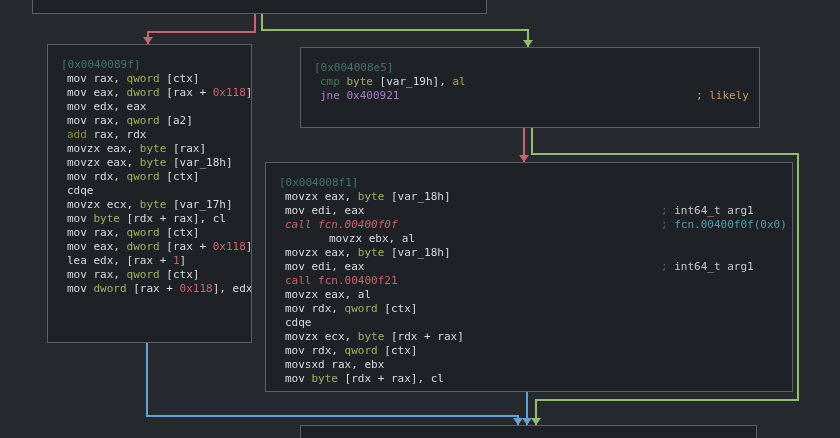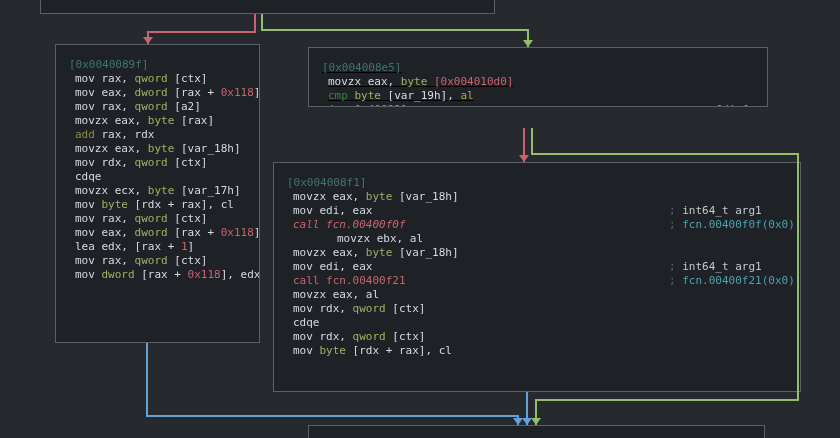--- a/index.html
+++ b/index.html
@@ -3,21 +3,21 @@
 <meta charset="utf-8">
 <style>
   html,body{margin:0;padding:0;background:#262a2f;}
   .canvas{
     position:relative;width:840px;height:438px;overflow:hidden;
     background:#262a2f;
     font-family:"DejaVu Sans Mono","Liberation Mono",monospace;
   }
   .block{
     position:absolute;background:#1e2227;border:1px solid #5a6067;
-    box-sizing:border-box;padding-top:13px;overflow:hidden;margin-left:8px;
+    box-sizing:border-box;padding-top:13px;overflow:hidden;
   }
   .block-header{
     height:14px;line-height:14px;padding-left:13px;
     font-size:11px;white-space:pre;
   }
   .asm-line{
     position:relative;height:14px;line-height:14px;padding-left:19px;
     font-size:11px;white-space:pre;color:#d7dae0;
   }
   .asm-comment{position:absolute;left:395px;top:0;white-space:pre;}
@@ -29,53 +29,55 @@
 </style>
 </head>
 <body>
 
 <div class="canvas" id="canvas">
     <div class="block" style="left: 32px; top: -40px; width: 455px; height: 54px;"></div>
     <div class="block" style="left: 47px; top: 44px; width: 205px; height: 299px;">
       <div class="block-header" style="color: rgb(64, 117, 107);">[0x0040089f]</div>
       <div class="asm-line"><span style="color: rgb(215, 218, 224);">mov rax, </span><span style="color: rgb(162, 176, 95);">qword</span><span style="color: rgb(215, 218, 224);"> [ctx]</span></div>
       <div class="asm-line"><span style="color: rgb(215, 218, 224);">mov eax, </span><span style="color: rgb(162, 176, 95);">dword</span><span style="color: rgb(215, 218, 224);"> [rax + </span><span style="color: rgb(201, 100, 110);">0x118</span><span style="color: rgb(215, 218, 224);">]</span></div>
+      <div class="asm-line"><span style="color: rgb(215, 218, 224);">mov edx, eax</span></div>
       <div class="asm-line"><span style="color: rgb(215, 218, 224);">mov rax, </span><span style="color: rgb(162, 176, 95);">qword</span><span style="color: rgb(215, 218, 224);"> [a2]</span></div>
+      <div class="asm-line"><span style="color: rgb(139, 139, 58);">add</span><span style="color: rgb(215, 218, 224);"> rax, rdx</span></div>
       <div class="asm-line"><span style="color: rgb(215, 218, 224);">movzx eax, </span><span style="color: rgb(162, 176, 95);">byte</span><span style="color: rgb(215, 218, 224);"> [rax]</span></div>
-      <div class="asm-line"><span style="color: rgb(139, 139, 58);">add</span><span style="color: rgb(215, 218, 224);"> rax, rdx</span></div>
       <div class="asm-line"><span style="color: rgb(215, 218, 224);">movzx eax, </span><span style="color: rgb(162, 176, 95);">byte</span><span style="color: rgb(215, 218, 224);"> [var_18h]</span></div>
       <div class="asm-line"><span style="color: rgb(215, 218, 224);">mov rdx, </span><span style="color: rgb(162, 176, 95);">qword</span><span style="color: rgb(215, 218, 224);"> [ctx]</span></div>
       <div class="asm-line"><span style="color: rgb(215, 218, 224);">cdqe</span></div>
       <div class="asm-line"><span style="color: rgb(215, 218, 224);">movzx ecx, </span><span style="color: rgb(162, 176, 95);">byte</span><span style="color: rgb(215, 218, 224);"> [var_17h]</span></div>
       <div class="asm-line"><span style="color: rgb(215, 218, 224);">mov </span><span style="color: rgb(162, 176, 95);">byte</span><span style="color: rgb(215, 218, 224);"> [rdx + rax], cl</span></div>
       <div class="asm-line"><span style="color: rgb(215, 218, 224);">mov rax, </span><span style="color: rgb(162, 176, 95);">qword</span><span style="color: rgb(215, 218, 224);"> [ctx]</span></div>
       <div class="asm-line"><span style="color: rgb(215, 218, 224);">mov eax, </span><span style="color: rgb(162, 176, 95);">dword</span><span style="color: rgb(215, 218, 224);"> [rax + </span><span style="color: rgb(201, 100, 110);">0x118</span><span style="color: rgb(215, 218, 224);">]</span></div>
       <div class="asm-line"><span style="color: rgb(215, 218, 224);">lea edx, [rax + </span><span style="color: rgb(201, 100, 110);">1</span><span style="color: rgb(215, 218, 224);">]</span></div>
       <div class="asm-line"><span style="color: rgb(215, 218, 224);">mov rax, </span><span style="color: rgb(162, 176, 95);">qword</span><span style="color: rgb(215, 218, 224);"> [ctx]</span></div>
       <div class="asm-line"><span style="color: rgb(215, 218, 224);">mov </span><span style="color: rgb(162, 176, 95);">dword</span><span style="color: rgb(215, 218, 224);"> [rax + </span><span style="color: rgb(201, 100, 110);">0x118</span><span style="color: rgb(215, 218, 224);">], edx</span></div>
     </div>
-    <div class="block" style="left: 300px; top: 47px; width: 460px; height: 60px; text-decoration: underline;">
+    <div class="block" style="left: 300px; top: 47px; width: 460px; height: 81px;">
       <div class="block-header" style="color: rgb(64, 117, 107);">[0x004008e5]</div>
-      <div class="asm-line"><span style="color: rgb(215, 218, 224);">movzx eax, </span><span style="color: rgb(162, 176, 95);">byte</span><span style="color: rgb(215, 218, 224);"> </span><span style="color: rgb(201, 100, 110);">[0x004010d0]</span></div>
       <div class="asm-line"><span style="color: rgb(61, 125, 70);">cmp </span><span style="color: rgb(162, 176, 95);">byte</span><span style="color: rgb(215, 218, 224);"> [var_19h], </span><span style="color: rgb(179, 160, 74);">al</span></div>
       <div class="asm-line"><span style="color: rgb(168, 123, 200);">jne 0x400921</span><span class="asm-comment"><span style="color: rgb(201, 153, 92);">; likely</span></span></div>
     </div>
     <div class="block" style="left: 265px; top: 162px; width: 528px; height: 230px;">
       <div class="block-header" style="color: rgb(64, 117, 107);">[0x004008f1]</div>
       <div class="asm-line"><span style="color: rgb(215, 218, 224);">movzx eax, </span><span style="color: rgb(162, 176, 95);">byte</span><span style="color: rgb(215, 218, 224);"> [var_18h]</span></div>
       <div class="asm-line"><span style="color: rgb(215, 218, 224);">mov edi, eax</span><span class="asm-comment"><span style="color: rgb(92, 98, 104);">; </span><span style="color: rgb(196, 201, 206);">int64_t arg1</span></span></div>
       <div class="asm-line"><span style="color: rgb(201, 100, 110); font-style: italic;">call fcn.00400f0f</span><span class="asm-comment"><span style="color: rgb(92, 98, 104);">; </span><span style="color: rgb(79, 161, 173);">fcn.00400f0f(0x0)</span></span></div>
       <div class="asm-line"><span style="color: rgb(215, 218, 224); padding-left: 44px;">movzx ebx, al</span></div>
       <div class="asm-line"><span style="color: rgb(215, 218, 224);">movzx eax, </span><span style="color: rgb(162, 176, 95);">byte</span><span style="color: rgb(215, 218, 224);"> [var_18h]</span></div>
       <div class="asm-line"><span style="color: rgb(215, 218, 224);">mov edi, eax</span><span class="asm-comment"><span style="color: rgb(92, 98, 104);">; </span><span style="color: rgb(196, 201, 206);">int64_t arg1</span></span></div>
-      <div class="asm-line"><span style="color: rgb(201, 100, 110);">call fcn.00400f21</span><span class="asm-comment"><span style="color: rgb(92, 98, 104);">; </span><span style="color: rgb(79, 161, 173);">fcn.00400f21(0x0)</span></span></div>
+      <div class="asm-line"><span style="color: rgb(201, 100, 110);">call fcn.00400f21</span></div>
       <div class="asm-line"><span style="color: rgb(215, 218, 224);">movzx eax, al</span></div>
       <div class="asm-line"><span style="color: rgb(215, 218, 224);">mov rdx, </span><span style="color: rgb(162, 176, 95);">qword</span><span style="color: rgb(215, 218, 224);"> [ctx]</span></div>
       <div class="asm-line"><span style="color: rgb(215, 218, 224);">cdqe</span></div>
+      <div class="asm-line"><span style="color: rgb(215, 218, 224);">movzx ecx, </span><span style="color: rgb(162, 176, 95);">byte</span><span style="color: rgb(215, 218, 224);"> [rdx + rax]</span></div>
       <div class="asm-line"><span style="color: rgb(215, 218, 224);">mov rdx, </span><span style="color: rgb(162, 176, 95);">qword</span><span style="color: rgb(215, 218, 224);"> [ctx]</span></div>
+      <div class="asm-line"><span style="color: rgb(215, 218, 224);">movsxd rax, ebx</span></div>
       <div class="asm-line"><span style="color: rgb(215, 218, 224);">mov </span><span style="color: rgb(162, 176, 95);">byte</span><span style="color: rgb(215, 218, 224);"> [rdx + rax], cl</span></div>
     </div>
     <div class="block" style="left: 300px; top: 425px; width: 457px; height: 50px;"></div>
     <div class="edge-seg" style="background: rgb(201, 100, 110); left: 254px; top: 14px; width: 2px; height: 18px;"></div>
     <div class="edge-seg" style="background: rgb(201, 100, 110); left: 147px; top: 31px; width: 109px; height: 2px;"></div>
     <div class="edge-seg" style="background: rgb(201, 100, 110); left: 147px; top: 32px; width: 2px; height: 12px;"></div>
     <div class="arrowhead" style="border-top: 7px solid rgb(201, 100, 110); left: 143px; top: 37px;"></div>
     <div class="edge-seg" style="background: rgb(147, 191, 109); left: 261px; top: 14px; width: 2px; height: 16px;"></div>
     <div class="edge-seg" style="background: rgb(147, 191, 109); left: 261px; top: 29px; width: 268px; height: 2px;"></div>
     <div class="edge-seg" style="background: rgb(147, 191, 109); left: 527px; top: 30px; width: 2px; height: 17px;"></div>

